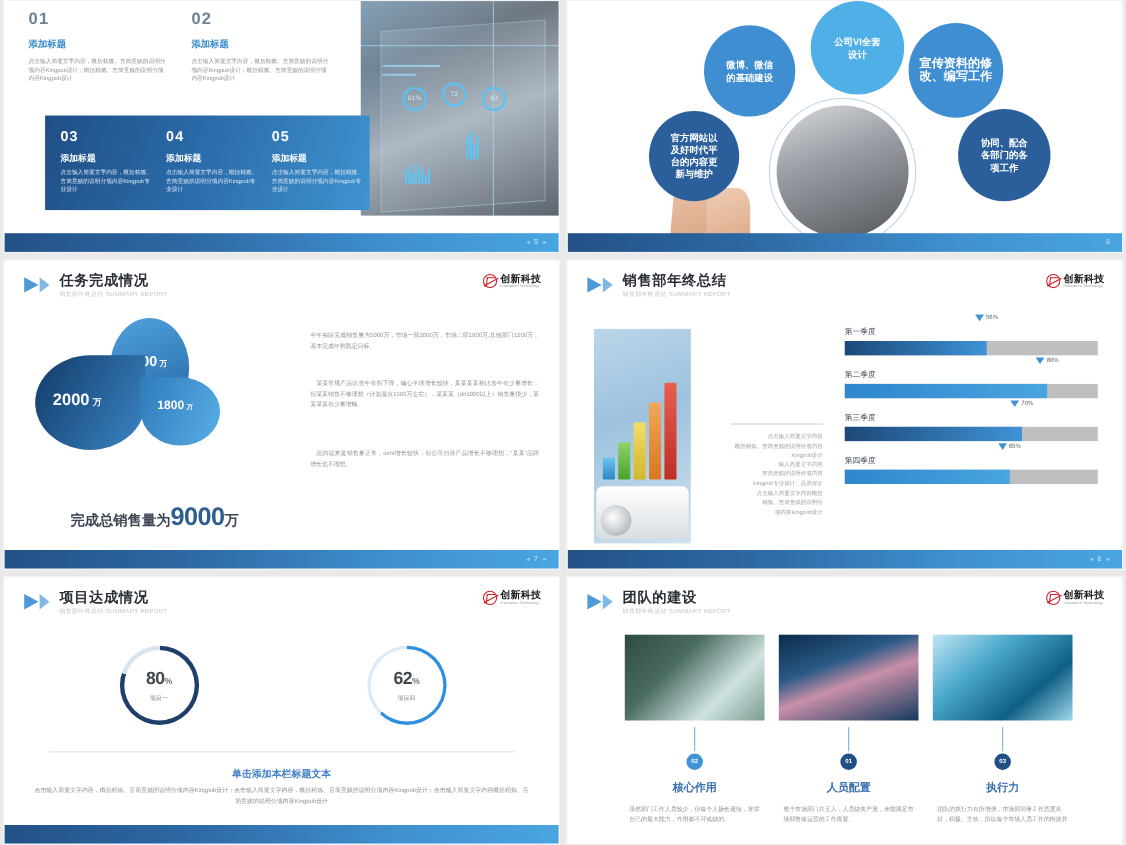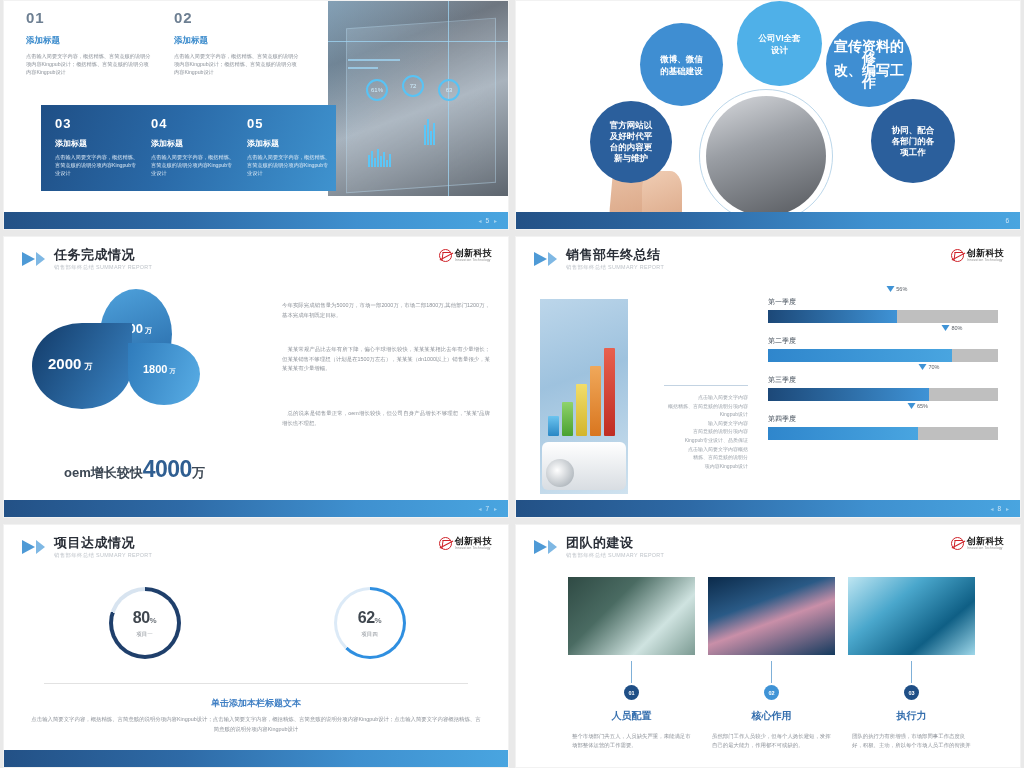--- a/index.html
+++ b/index.html
@@ -220,21 +220,21 @@
     <div class="hand" style="left:126px;top:170px;width:40px;height:60px;border-radius:30% 30% 8px 8px;"></div>
 
     <div class="bub" style="left:124px;top:22px;width:83px;height:83px;background:#3f8ed2;font-size:8.5px;">
       <span style="white-space: pre-line;">微博、微信
 的基础建设</span>
     </div>
     <div class="bub" style="left:221px;top:0px;width:85px;height:85px;background:#4fb0e8;font-size:8.5px;">
       <span style="white-space: pre-line;">公司VI全套
 设计</span>
     </div>
-    <div class="bub" style="left:310px;top:20px;width:86px;height:86px;background:#3f8ed2;font-size:14px;">
+    <div class="bub" style="left:310px;top:20px;width:86px;height:86px;background:#3f8ed2;font-size:11px;">
       <span style="white-space: pre-line;">宣传资料的修
 改、编写工作</span>
     </div>
     <div class="bub" style="left:74px;top:100px;width:82px;height:82px;background:#2b5f9c;font-size:8.5px;line-height:11px;">
       <span style="white-space: pre-line;">官方网站以
 及好时代平
 台的内容更
 新与维护</span>
     </div>
     <div class="bub" style="left:355px;top:98px;width:84px;height:84px;background:#2b5f9c;font-size:8.5px;line-height:11px;">
@@ -283,21 +283,21 @@
       <div class="pnum" style="left:139px;top:126px;font-size:11px;">
         <span>1800</span><span style="font-size:6px;margin-left:2px;">万</span>
       </div>
     </div>
 
     <div class="para" style="left:278px;top:64px;width:208px;">今年实际完成销售量为5000万，市场一部2000万，市场二部1800万,其他部门1200万，基本完成年初既定目标。</div>
     <div class="para" style="left:278px;top:108px;width:208px;">　某某常规产品比去年有所下降，偏心半球增长较快，某某某某相比去年有少量增长；但某某销售不够理想（计划是在1500万左右），某某某（dn1000以上）销售量很少，某某某某有少量增幅。</div>
     <div class="para" style="left:278px;top:172px;width:208px;">　总的说来是销售量正常，oem增长较快，但公司自身产品增长不够理想，"某某"品牌增长也不理想。</div>
 
     <div class="total">
-      <i>oem增长较快</i><b>4000</b><i>万</i>
+      <i>完成总销售量为</i><b>9000</b><i>万</i>
     </div>
 
     <div class="s-foot">
       <span class="ar">◄</span>
       <span class="pg">7</span>
       <span class="ar">►</span>
     </div>
   </div>
 
   <div class="slide s4">
@@ -445,29 +445,29 @@
 
     <div class="photos">
       <div class="ph ph1"></div>
       <div class="ph ph2"></div>
       <div class="ph ph3"></div>
     </div>
 
     <div class="cols">
       <div class="col">
         <div class="stem"></div>
+        <div class="badge" style="background:#3f93d6;">02</div>
+        <div class="ctl">核心作用</div>
+        <div class="ctx">虽然部门工作人员较少，但每个人扬长避短，发挥自己的最大能力，作用都不可或缺的。</div>
+      </div>
+      <div class="col">
+        <div class="stem"></div>
         <div class="badge" style="background:#1f4f86;">01</div>
         <div class="ctl">人员配置</div>
         <div class="ctx">整个市场部门共五人，人员缺失严重，未能满足市场部整体运营的工作需要。</div>
-      </div>
-      <div class="col">
-        <div class="stem"></div>
-        <div class="badge" style="background:#3f93d6;">02</div>
-        <div class="ctl">核心作用</div>
-        <div class="ctx">虽然部门工作人员较少，但每个人扬长避短，发挥自己的最大能力，作用都不可或缺的。</div>
       </div>
       <div class="col">
         <div class="stem"></div>
         <div class="badge" style="background:#1f4f86;">03</div>
         <div class="ctl">执行力</div>
         <div class="ctx">团队的执行力有所增强，市场部同事工作态度良好，积极、主动，所以每个市场人员工作的衔接并</div>
       </div>
     </div>
   </div>
 

